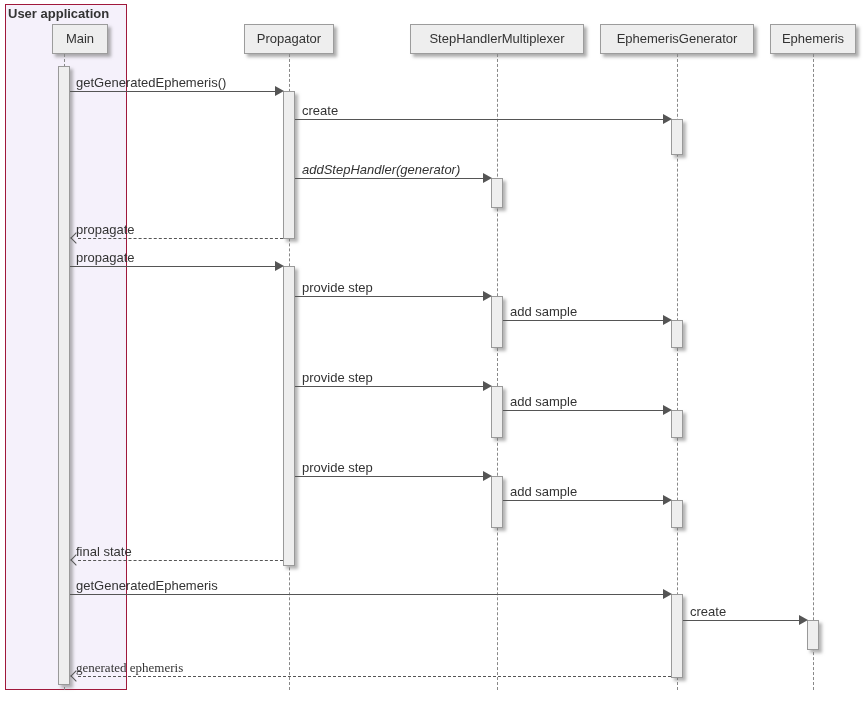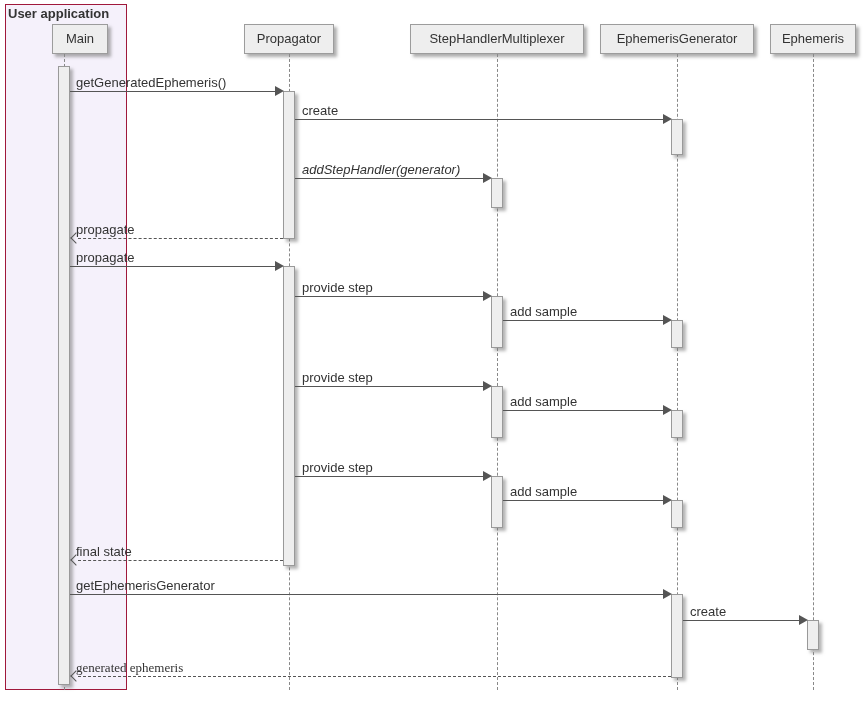--- a/index.html
+++ b/index.html
@@ -168,21 +168,21 @@
   <div class="arrow-right-solid" style="left:483px; top:471px;"></div>
 
   <div class="msg-label" style="left:510px; top:484px;">add sample</div>
   <div class="msg-line" style="left:503px; top:500px; width:160px;"></div>
   <div class="arrow-right-solid" style="left:663px; top:495px;"></div>
 
   <div class="msg-label" style="left:76px; top:544px;">final state</div>
   <div class="msg-line dashed" style="left:78px; top:560px; width:205px;"></div>
   <div class="arrow-left-open" style="left:72px; top:556px;"></div>
 
-  <div class="msg-label" style="left:76px; top:578px;">getEphemerisGenerator</div>
+  <div class="msg-label" style="left:76px; top:578px;">getGeneratedEphemeris</div>
   <div class="msg-line" style="left:70px; top:594px; width:593px;"></div>
   <div class="arrow-right-solid" style="left:663px; top:589px;"></div>
 
   <div class="msg-label" style="left:690px; top:604px;">create</div>
   <div class="msg-line" style="left:683px; top:620px; width:116px;"></div>
   <div class="arrow-right-solid" style="left:799px; top:615px;"></div>
 
   <div class="msg-label" style="left:76px; top:660px;font-family:Liberation Serif, serif;">generated ephemeris</div>
   <div class="msg-line dashed" style="left:78px; top:676px; width:593px;"></div>
   <div class="arrow-left-open" style="left:72px; top:672px;"></div>

